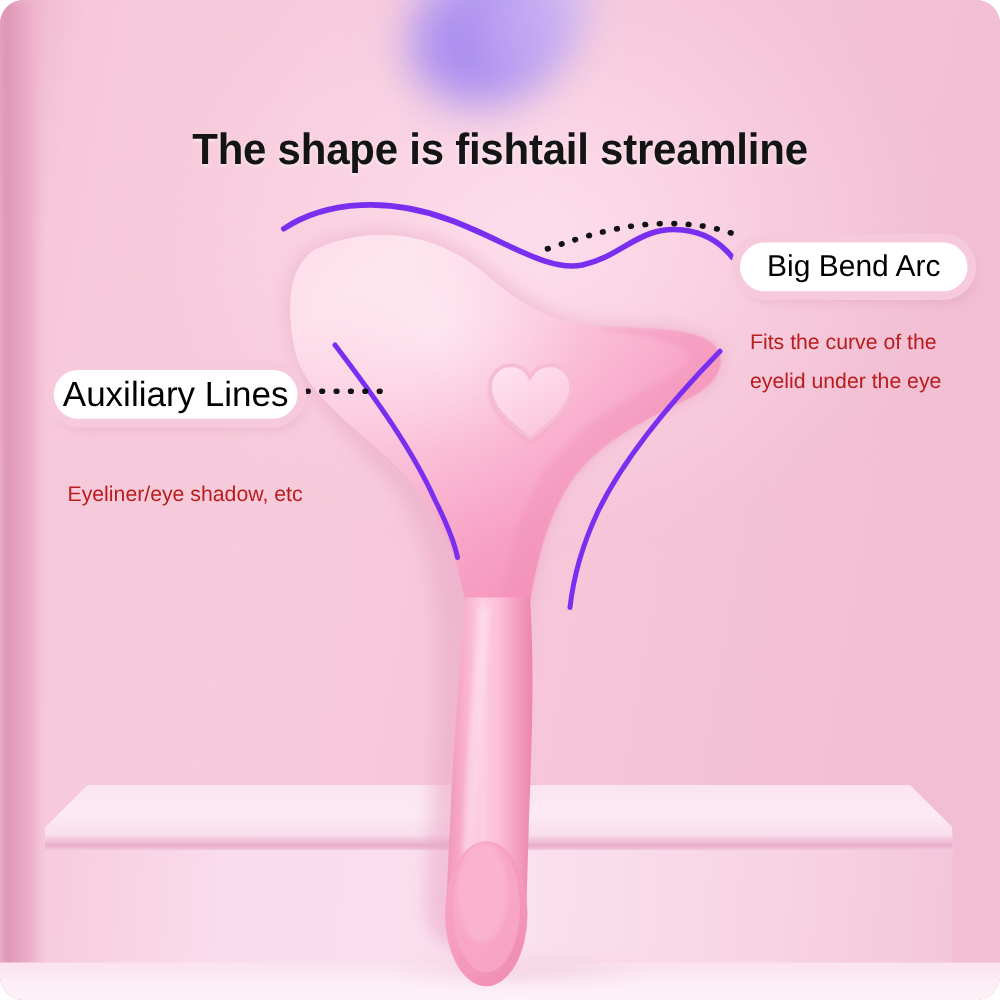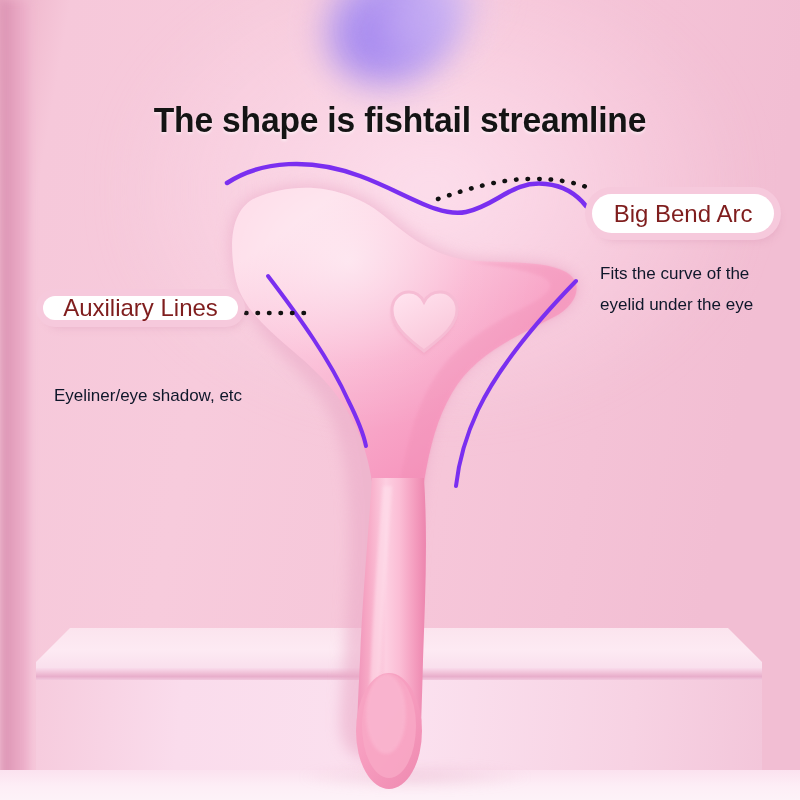--- a/index.html
+++ b/index.html
@@ -7,20 +7,21 @@
     padding: 0;
     background: #ffffff;
   }
   #stage {
     position: relative;
     width: 800px;
     height: 800px;
     overflow: hidden;
     font-family: "Liberation Sans", sans-serif;
     background: #f5c3d6;
+    border-radius: 19px;
   }
 
   
   .bg-wall {
     position: absolute;
     inset: 0;
     background:
       linear-gradient(100deg, #e9a8c2 0px, #f0b9ce 26px, #f6c8da 70px, #f7cbdc 260px, #f6c6d9 520px, #f2bed3 800px);
   }
   .bg-wall-glow {
@@ -129,37 +130,37 @@
   }
 
   
   .pill {
     position: absolute;
     background: #ffffff;
     border-radius: 999px;
     display: flex;
     align-items: center;
     justify-content: center;
-    color: #7f1d1d;
+    color: #000000;
     box-shadow: 0 0 0 7px #f6c9dc, 4px 7px 9px rgba(212,140,175,0.42);
   }
   .pill-big-bend {
     left: 592px; top: 194px;
     width: 182px; height: 39px;
     font-size: 24px;
   }
   .pill-aux {
     left: 43px; top: 296px;
-    width: 195px; height: 24px;
-    font-size: 24px;
+    width: 195px; height: 39px;
+    font-size: 28px;
   }
   .callout-sub {
     position: absolute;
     font-size: 17px;
-    color: #0f172a;
+    color: #b91c1c;
     line-height: 1.85;
   }
   .sub-big-bend {
     left: 600px; top: 258px;
     width: 195px;
   }
   .sub-aux {
     left: 54px; top: 380px;
     width: 260px;
   }

